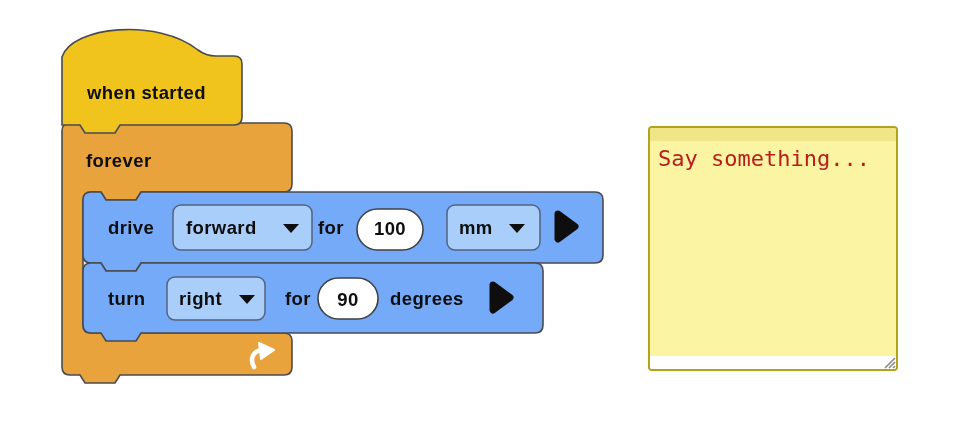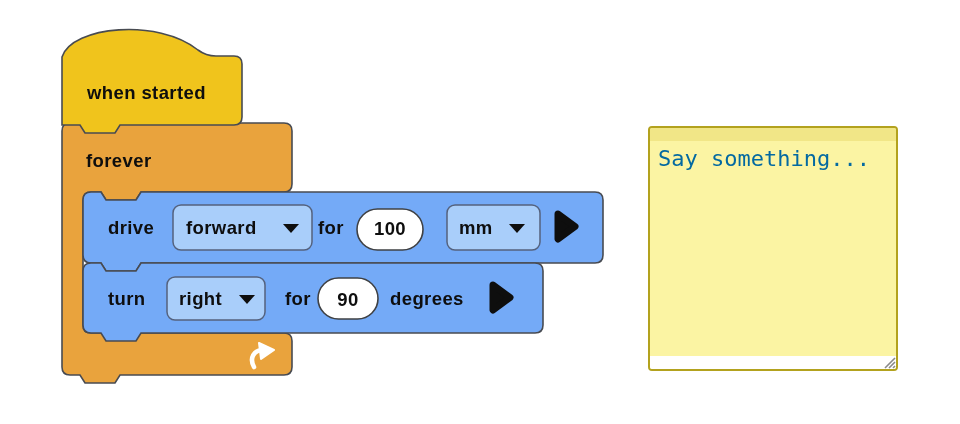--- a/index.html
+++ b/index.html
@@ -29,21 +29,21 @@
     border:2px solid #B3A21E;
     border-radius:4px;
   }
   .note-header {
     position:absolute; top:0; left:0; right:0; height:13px;
     background:#F1E687; border-radius:2px 2px 0 0;
   }
   .note-text {
     position:absolute; top:19px; left:8px; right:6px;
     font-family:"DejaVu Sans Mono", monospace;
-    font-size:22px; line-height:24px; color:#0369a1;
+    font-size:22px; line-height:24px; color:#b91c1c;
     white-space:pre-wrap;
   }
   .note-footer {
     position:absolute; left:0; right:0; bottom:0; height:13px;
     background:#ffffff; border-radius:0 0 2px 2px;
   }
   .note-resize {
     position:absolute; right:0; bottom:0; width:14px; height:14px;
   }
 </style>

